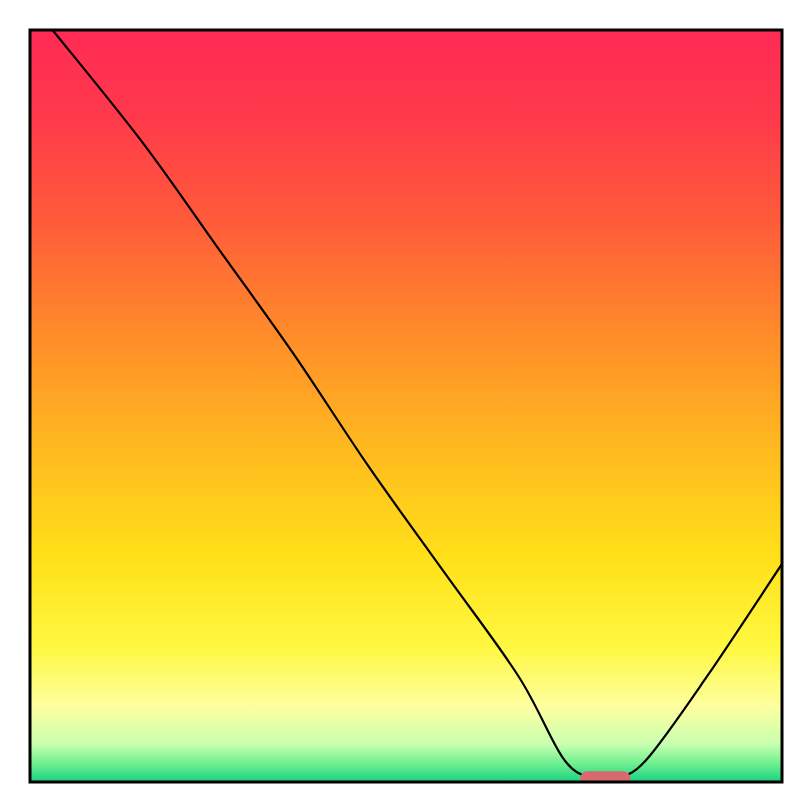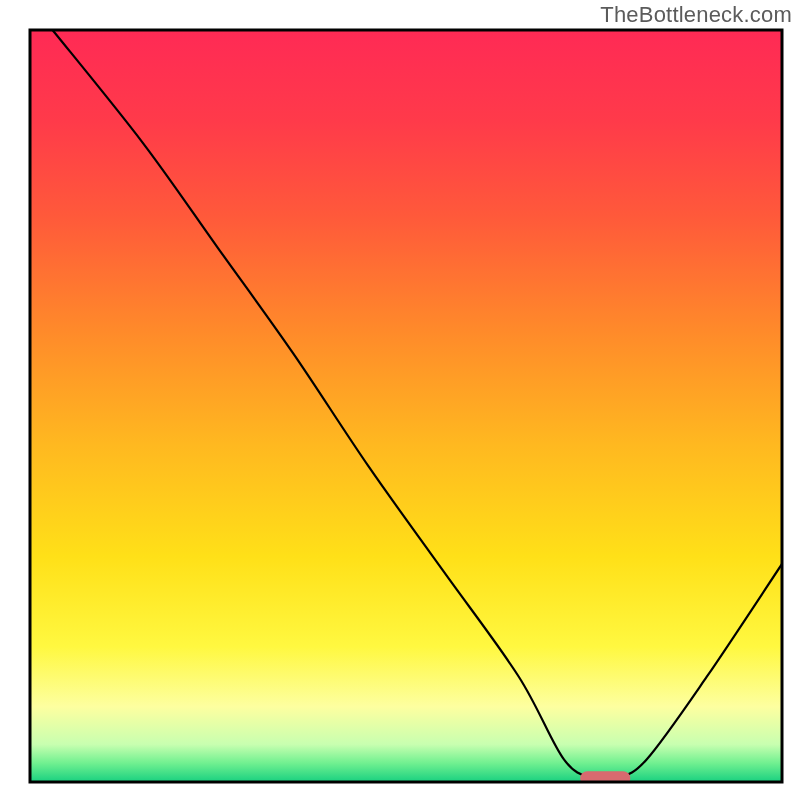--- a/index.html
+++ b/index.html
@@ -50,21 +50,20 @@
     stroke-linecap: round;
   }
   .marker {
     fill: #d86a6f;
   }
 </style>
 </head>
 <body>
 
 <div class="wrap">
-  <div class="watermark">TheBottleneck.com</div>
 
   <div class="plot">
     <svg viewBox="0 0 756 756">
       <defs>
         <linearGradient id="bg-grad" x1="0" y1="0" x2="0" y2="1">
         <stop offset="0%" stop-color="#ff2a55"></stop>
             <stop offset="12%" stop-color="#ff3a4a"></stop>
             <stop offset="25%" stop-color="#ff5a3a"></stop>
             <stop offset="40%" stop-color="#ff8a2a"></stop>
             <stop offset="55.00000000000001%" stop-color="#ffb820"></stop>

